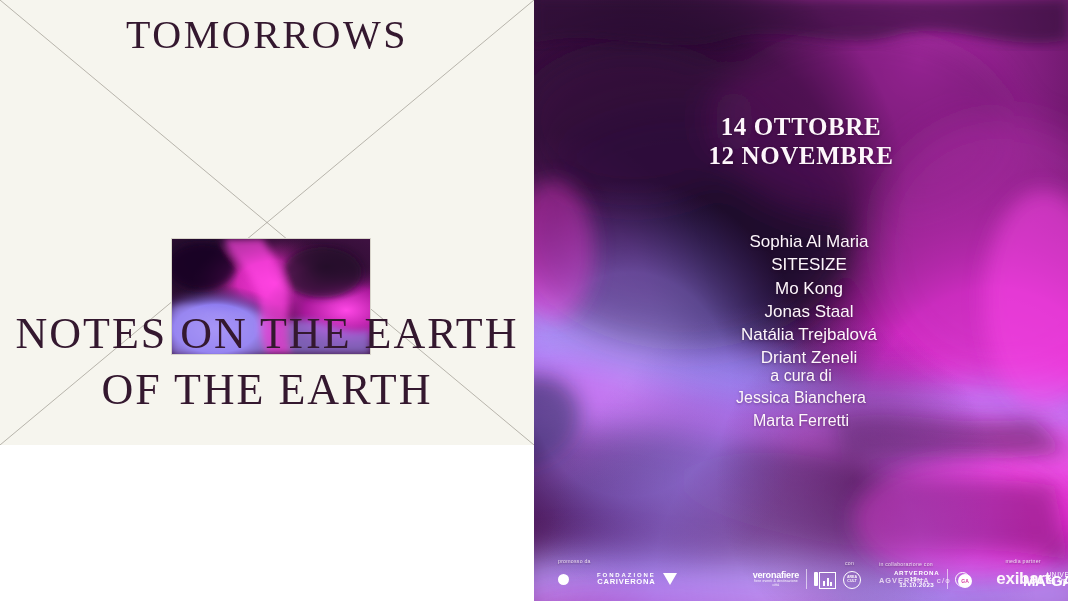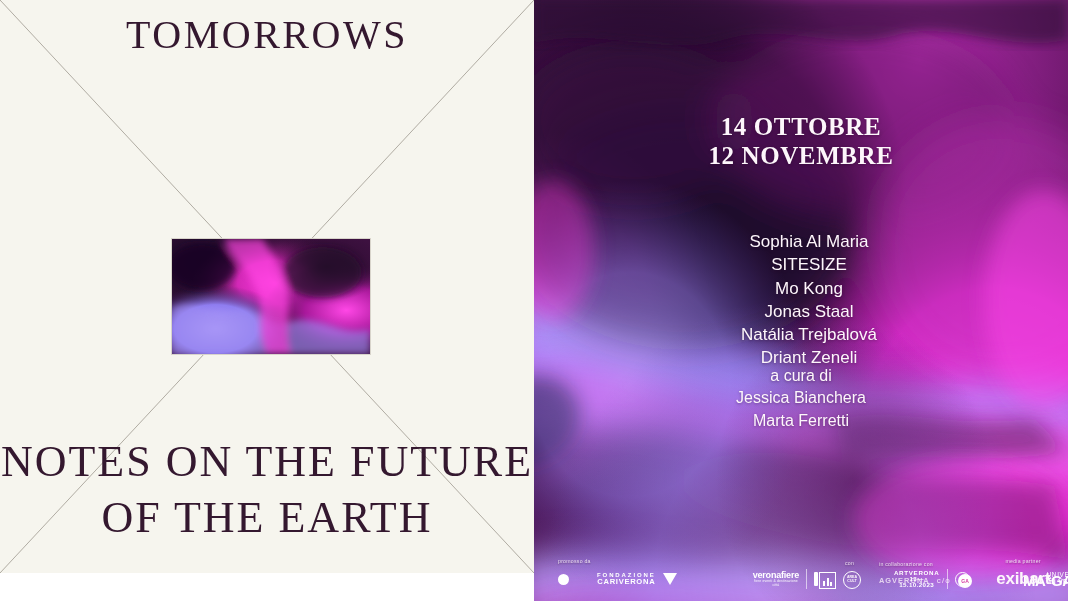--- a/index.html
+++ b/index.html
@@ -4,21 +4,21 @@
 <style>
   * { margin:0; padding:0; box-sizing:border-box; }
   html,body { width:1068px; height:601px; overflow:hidden; background:#fff; }
   body { font-family:"Liberation Sans", sans-serif; }
 
   .poster { position:relative; width:1068px; height:601px; display:flex; }
 
   
   .left {
     position:relative;
-    width:534px; height:573px;
+    width:534px; height:445px;
     background:#f6f5ee;
     overflow:hidden;
   }
   .left .diag { position:absolute; inset:0; width:100%; height:100%; }
 
   .title-top {
     position:absolute; top:14px; left:0; width:100%;
     text-align:center;
     font-family:"Liberation Serif", serif;
     font-size:40px; letter-spacing:2.5px;
@@ -221,21 +221,21 @@
         <g filter="url(#tb)" opacity=".85">
           <path d="M0,70 C25,58 40,86 62,74 C82,63 92,92 120,84 C150,76 170,100 200,92 L200,117 L0,117 Z" fill="#9d8cf2" opacity=".75"></path>
           <path d="M52,0 C60,22 78,30 86,52 C94,72 84,92 96,117 L120,117 C112,86 124,60 112,36 C104,18 96,10 92,0 Z" fill="#ff45e2" opacity=".8"></path>
           <ellipse cx="30" cy="28" rx="34" ry="24" fill="#190722" opacity=".9"></ellipse>
           <ellipse cx="152" cy="34" rx="40" ry="26" fill="#220a2a" opacity=".75"></ellipse>
         </g>
       </svg>
     </div>
 
     <div class="title-bottom">
-      <div>NOTES ON THE FUTURE</div>
+      <div>NOTES ON THE EARTH</div>
       <div>OF THE EARTH</div>
     </div>
   </div>
 
   <div class="right">
 
     <svg class="art" viewBox="0 0 534 601" preserveAspectRatio="none">
       <defs>
         <linearGradient id="bg" x1="0" y1="0" x2="0.4" y2="1">
           <stop offset="0%" stop-color="#3a0f40"></stop>

